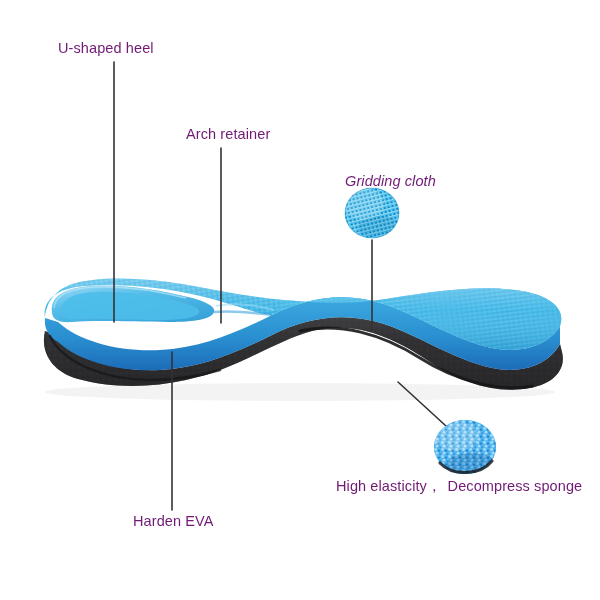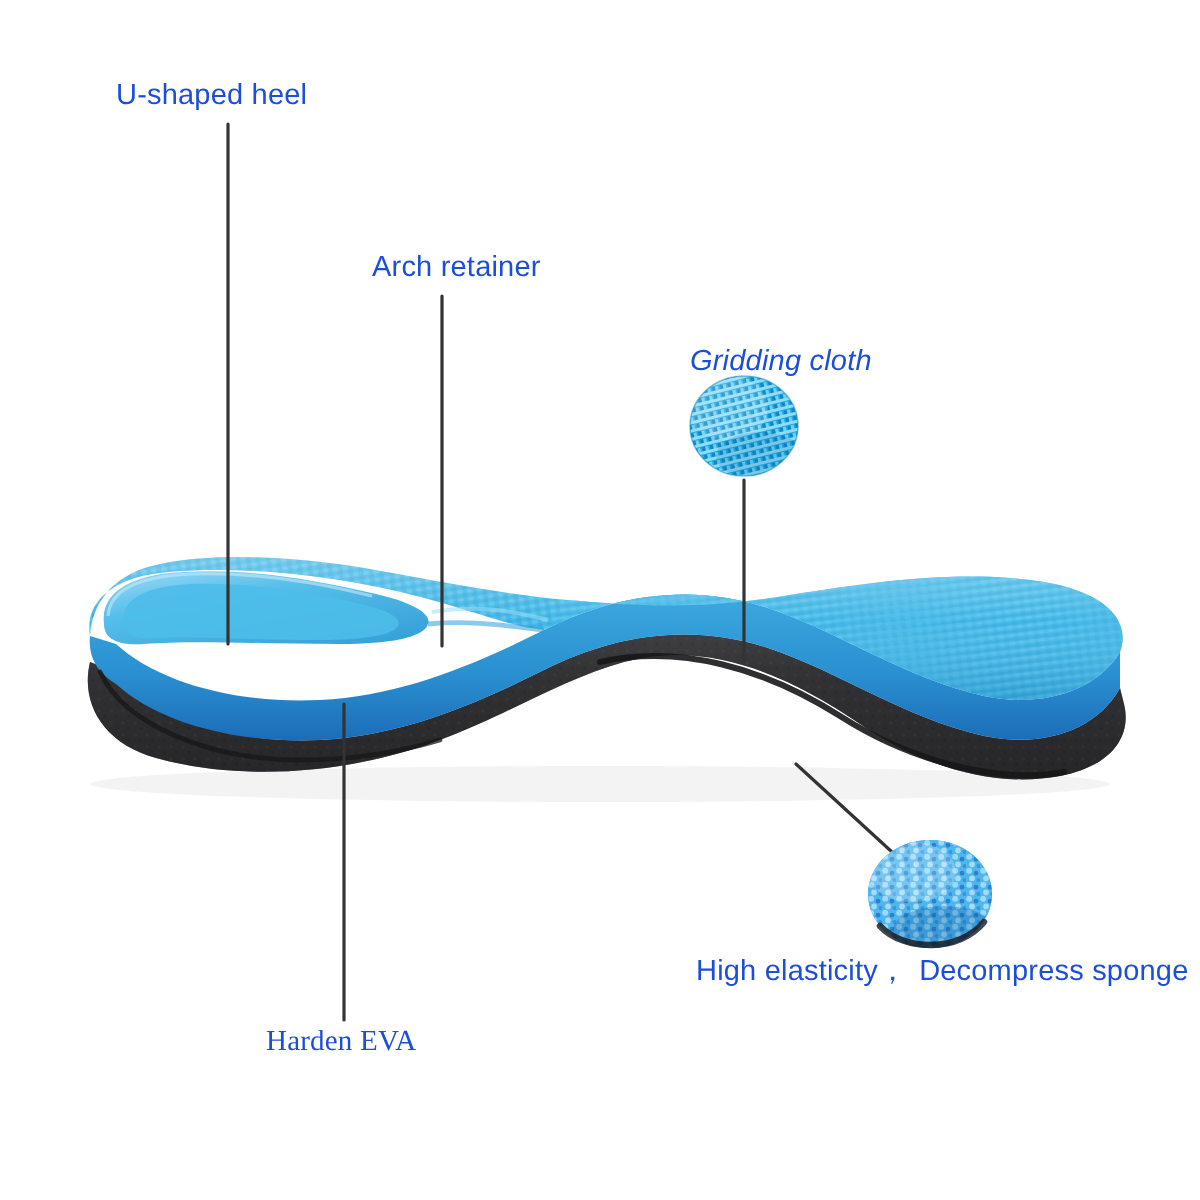--- a/index.html
+++ b/index.html
@@ -7,31 +7,31 @@
     width:600px;height:600px;
     background:#ffffff;
     font-family:"Liberation Sans", sans-serif;
     overflow:hidden;
     position:relative;
   }
   #stage{position:absolute;left:0;top:0;width:600px;height:600px;}
   svg.diagram{position:absolute;left:0;top:0;width:600px;height:600px;}
   .callout-label{
     position:absolute;
-    color:#1d4ed8;
+    color:#701a75;
     font-size:14.5px;
     line-height:1.2;
     white-space:nowrap;
     letter-spacing:0.1px;
   }
   #label-u-shaped-heel{left:58px;top:40px;}
   #label-arch-retainer{left:186px;top:126px;text-align:center;}
   #label-gridding-cloth{left:345px;top:173px;font-style:italic;}
-  #label-harden-eva{left:133px;top:513px;font-family:Liberation Serif, serif;}
-  #label-sponge{left:348px;top:478px;}
+  #label-harden-eva{left:133px;top:513px;}
+  #label-sponge{left:336px;top:478px;}
   .sponge-text-gap{display:inline-block;width:6px;}
 </style>
 </head>
 <body>
 
 <div id="stage">
 
   <svg class="diagram" viewBox="0 0 600 600">
     <defs>
 

